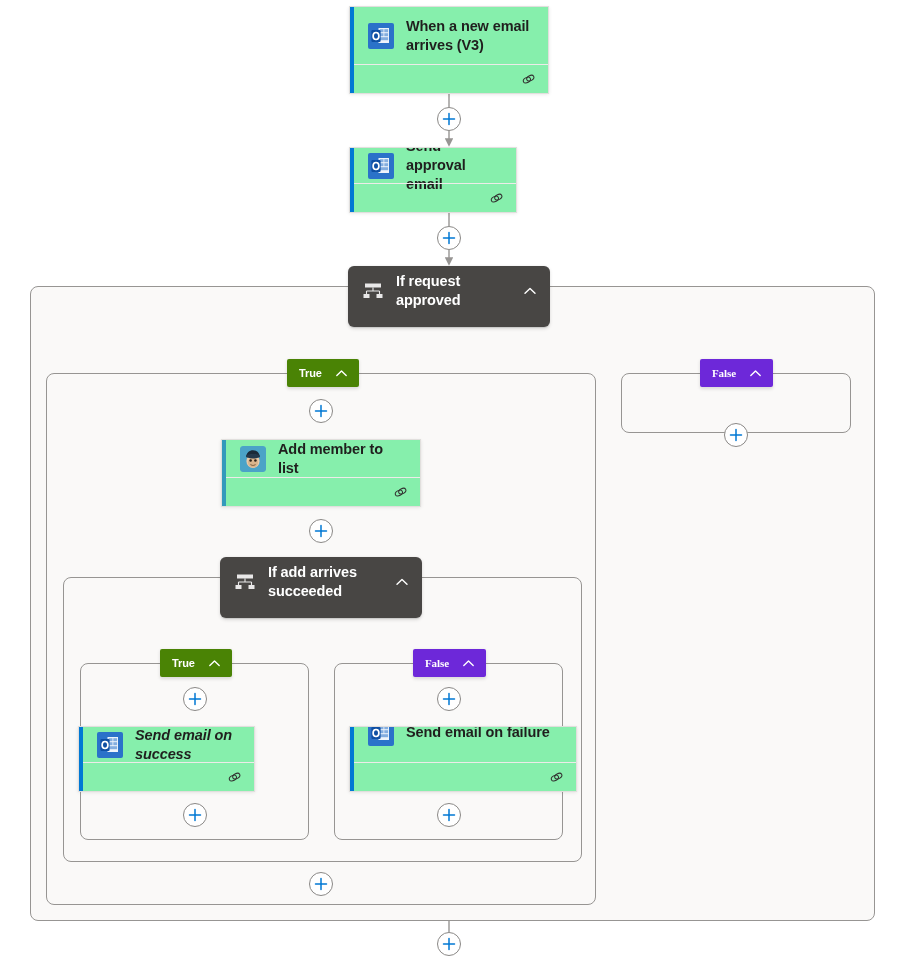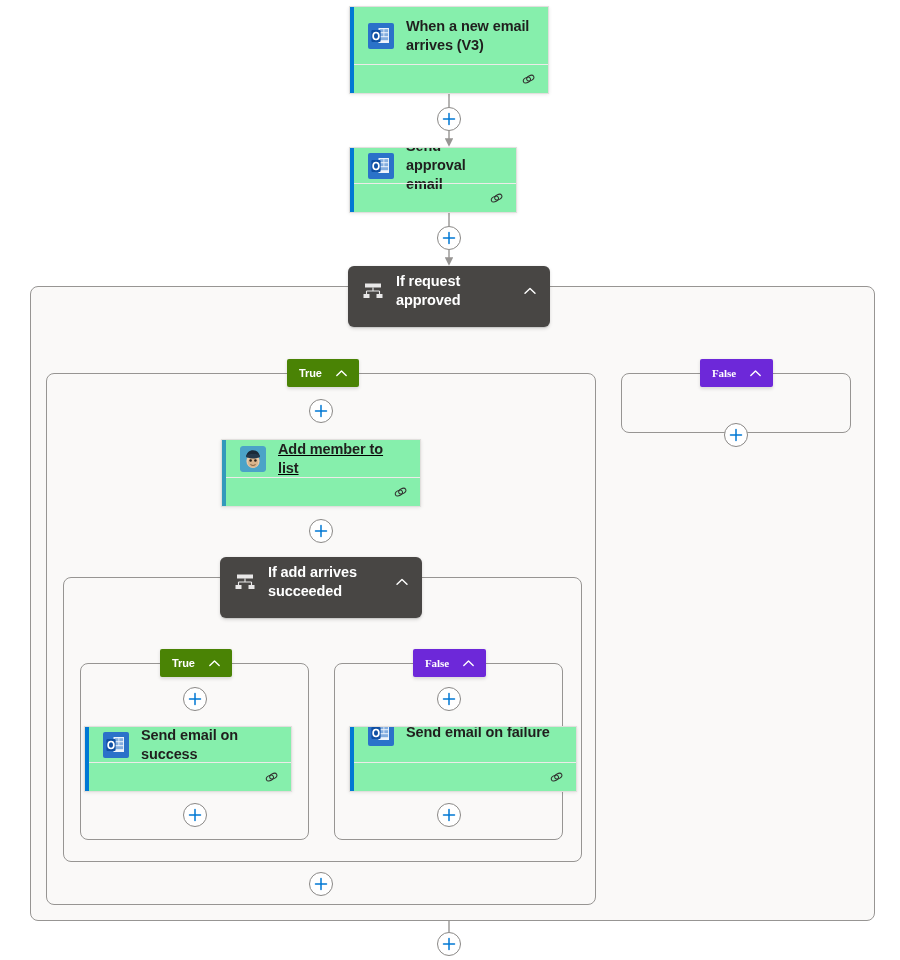--- a/index.html
+++ b/index.html
@@ -282,21 +282,21 @@
     </svg>
   </div>
 
   <div class="branch-label branch-false" style="left:700px; top:359px;">
     <span>False</span>
     <svg class="branch-chevron" viewBox="0 0 16 16">
       <path d="M3 10.2 L8 5.4 L13 10.2" fill="none" stroke="#ffffff" stroke-width="1.5" stroke-linecap="round" stroke-linejoin="round"></path>
     </svg>
   </div>
 
-  <div class="card" style="left:221px; top:439px; width:200px; height:68px;text-decoration:underline;">
+  <div class="card" style="left:221px; top:439px; width:200px; height:68px;">
     <span class="card-accent" style="background:#3399bb;"></span>
     <div class="card-head">
       <svg class="card-icon" viewBox="0 0 26 26">
         <rect x="0" y="0" width="26" height="26" rx="3" fill="#4ba3c7"></rect>
         <ellipse cx="13" cy="15" rx="6.6" ry="6.9" fill="#e8c9a8"></ellipse>
         <ellipse cx="13" cy="16.4" rx="5" ry="5.1" fill="#d9b48c"></ellipse>
         <path d="M6.3 10.8 C6.3 6.6 9.4 4.2 13 4.2 C16.6 4.2 19.7 6.6 19.7 10.8 C18 9.2 15.6 8.4 13 8.4 C10.4 8.4 8 9.2 6.3 10.8 Z" fill="#1b2a38"></path>
         <ellipse cx="13" cy="10.2" rx="7.1" ry="2.3" fill="#24394b"></ellipse>
         <circle cx="10.6" cy="14.6" r="1.25" fill="#2b2118"></circle>
         <circle cx="15.4" cy="14.6" r="1.25" fill="#2b2118"></circle>
@@ -332,21 +332,21 @@
     </svg>
   </div>
 
   <div class="branch-label branch-false" style="left:413px; top:649px;">
     <span>False</span>
     <svg class="branch-chevron" viewBox="0 0 16 16">
       <path d="M3 10.2 L8 5.4 L13 10.2" fill="none" stroke="#ffffff" stroke-width="1.5" stroke-linecap="round" stroke-linejoin="round"></path>
     </svg>
   </div>
 
-  <div class="card" style="left:84px; top:726px; width:208px; height:66px;">
+  <div class="card" style="left:78px; top:726px; width:177px; height:66px;font-style:italic;">
     <span class="card-accent" style="background:#0078d4;"></span>
     <div class="card-head">
       <svg class="card-icon" viewBox="0 0 26 26">
         <rect x="0" y="0" width="26" height="26" fill="#2b72c9"></rect>
         <rect x="10.5" y="5" width="10.5" height="15" fill="#ffffff" opacity=".92"></rect>
         <rect x="11.7" y="6.2" width="3.8" height="3" fill="#2b72c9" opacity=".55"></rect>
         <rect x="16.3" y="6.2" width="3.8" height="3" fill="#2b72c9" opacity=".55"></rect>
         <rect x="11.7" y="10.2" width="3.8" height="3" fill="#2b72c9" opacity=".55"></rect>
         <rect x="16.3" y="10.2" width="3.8" height="3" fill="#2b72c9" opacity=".55"></rect>
         <rect x="11.7" y="14.2" width="8.4" height="3" fill="#2b72c9" opacity=".55"></rect>

